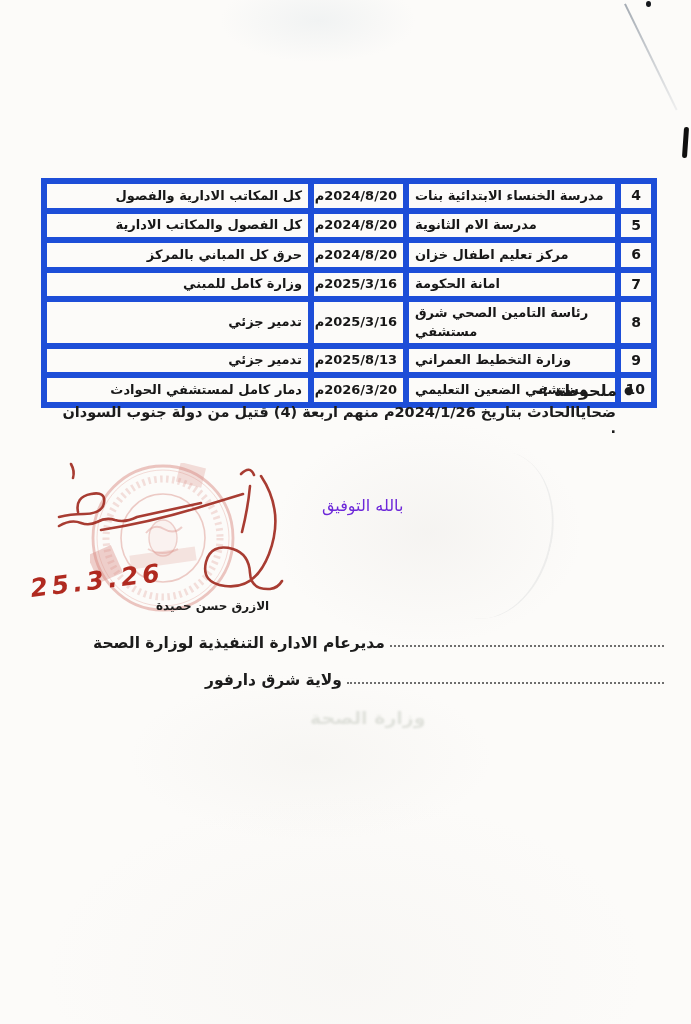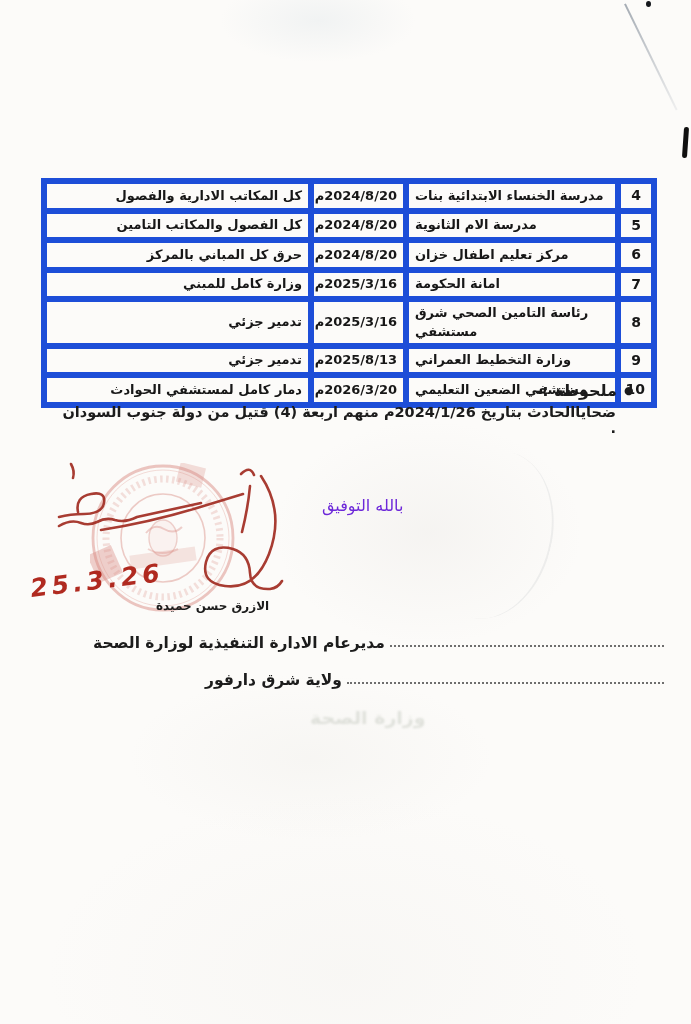--- a/index.html
+++ b/index.html
@@ -105,21 +105,21 @@
         <tr>
           <td class="c-num">4</td>
           <td class="c-name">مدرسة الخنساء الابتدائية بنات</td>
           <td class="c-date">2024/8/20م</td>
           <td class="c-damage">كل المكاتب الادارية والفصول</td>
         </tr>
         <tr>
           <td class="c-num">5</td>
           <td class="c-name">مدرسة الام الثانوية</td>
           <td class="c-date">2024/8/20م</td>
-          <td class="c-damage">كل الفصول والمكاتب التامين</td>
+          <td class="c-damage">كل الفصول والمكاتب الادارية</td>
         </tr>
         <tr>
           <td class="c-num">6</td>
           <td class="c-name">مركز تعليم اطفال خزان</td>
           <td class="c-date">2024/8/20م</td>
           <td class="c-damage">حرق كل المباني بالمركز</td>
         </tr>
         <tr>
           <td class="c-num">7</td>
           <td class="c-name">امانة الحكومة</td>

